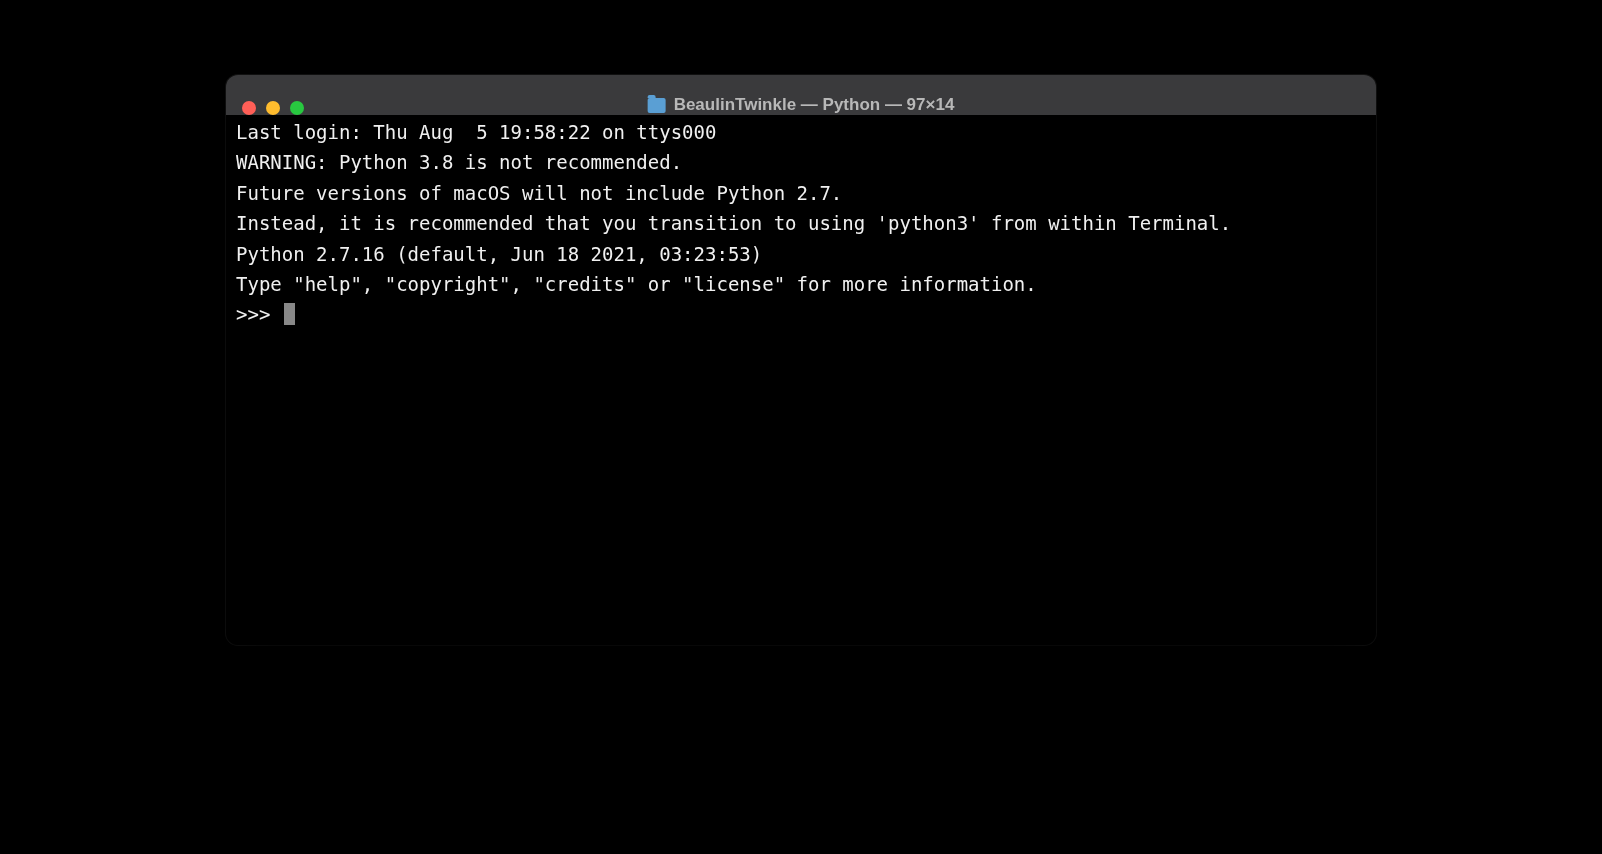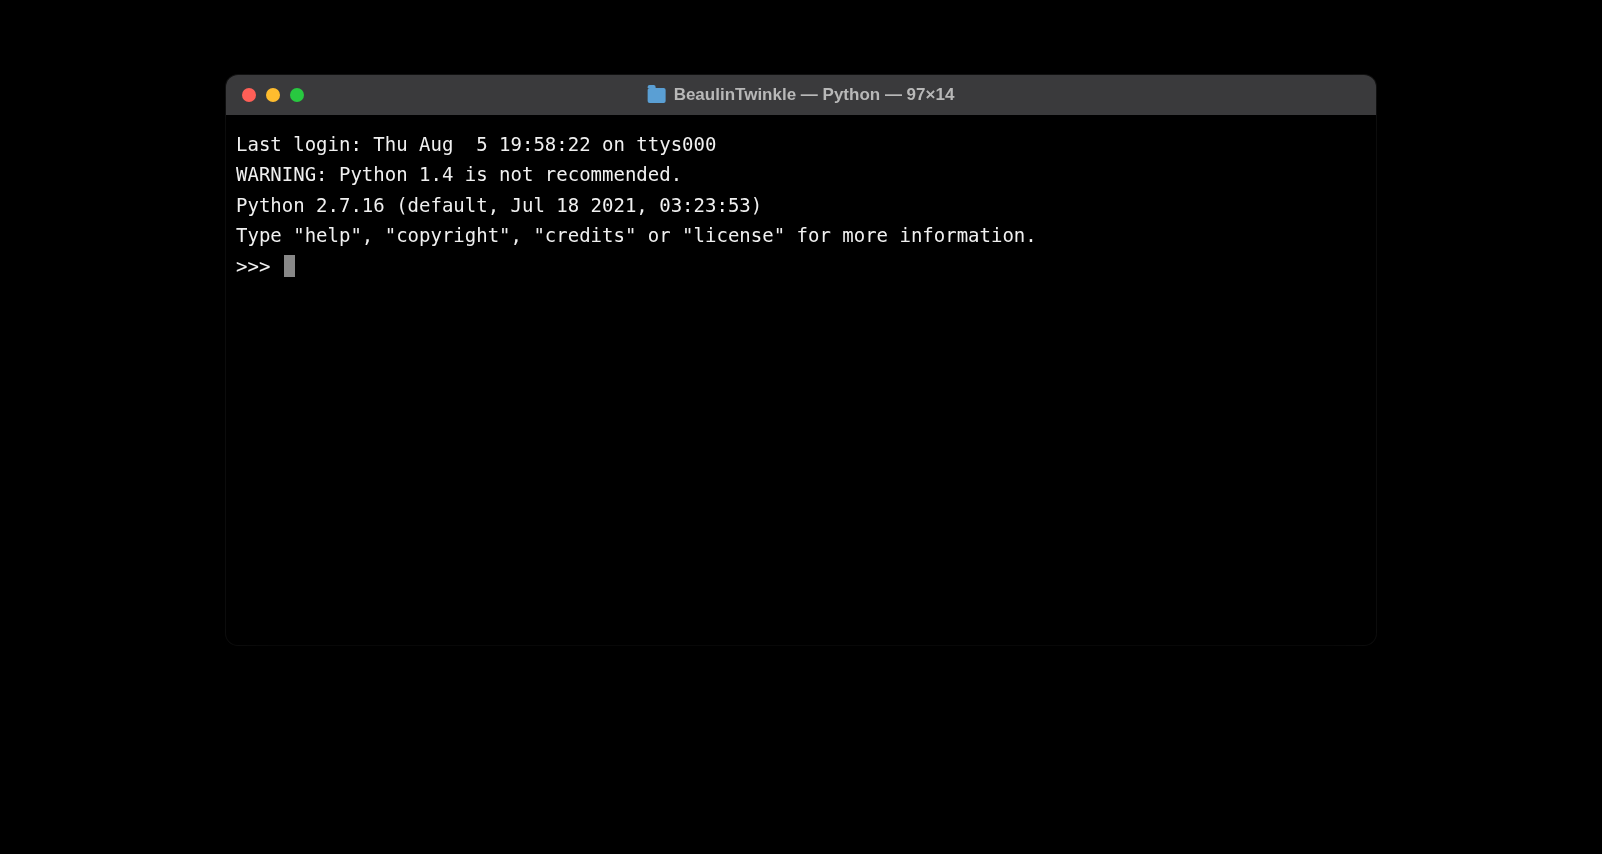--- a/index.html
+++ b/index.html
@@ -24,21 +24,21 @@
       border-radius: 12px;
       overflow: hidden;
       box-shadow: 0 20px 60px rgba(0,0,0,0.8), 0 0 0 1px rgba(255,255,255,0.08);
       background: #0a0a0a;
     }
     
     .titlebar {
       height: 40px;
       background: #3a3a3c;
       display: flex;
-      align-items: center;
+      align-items: flex-end;
       padding: 0 16px;
       position: relative;
     }
     
     .traffic-lights {
       display: flex;
       gap: 10px;
       align-items: center;
     }
     
@@ -79,21 +79,21 @@
       top: -3px;
       left: 0;
       width: 8px;
       height: 3px;
       background: #5a9fd4;
       border-radius: 2px 2px 0 0;
     }
     
     .terminal-body {
       background: #000;
-      padding: 14px 10px 30px 10px;
+      padding: 2px 10px 30px 10px;
       min-height: 530px;
     }
     
     .terminal-line {
       color: #f0f0f0;
       font-size: 19px;
       line-height: 1.6;
       white-space: pre-wrap;
       font-family: "SF Mono", "Menlo", "Monaco", "Consolas", monospace;
     }
@@ -118,19 +118,21 @@
       <div class="traffic-light maximize-light"></div>
     </div>
     <div class="window-title">
       <span class="folder-icon"></span>
       <span>BeaulinTwinkle — Python — 97×14</span>
     </div>
   </div>
   <div class="terminal-body">
     <div class="terminal-line">Last login: Thu Aug  5 19:58:22 on ttys000</div>
     <div class="terminal-line"></div>
-    <div class="terminal-line">WARNING: Python 1.4 is not recommended.</div>
+    <div class="terminal-line">WARNING: Python 3.8 is not recommended.</div>
+    <div class="terminal-line">Future versions of macOS will not include Python 2.7.</div>
+    <div class="terminal-line">Instead, it is recommended that you transition to using 'python3' from within Terminal.</div>
     <div class="terminal-line"></div>
-    <div class="terminal-line">Python 2.7.16 (default, Jul 18 2021, 03:23:53)</div>
+    <div class="terminal-line">Python 2.7.16 (default, Jun 18 2021, 03:23:53)</div>
     <div class="terminal-line">Type "help", "copyright", "credits" or "license" for more information.</div>
     <div class="terminal-line"><span>&gt;&gt;&gt; </span><span class="prompt-cursor"></span></div>
   </div>
 </div>
 
 </body></html>

